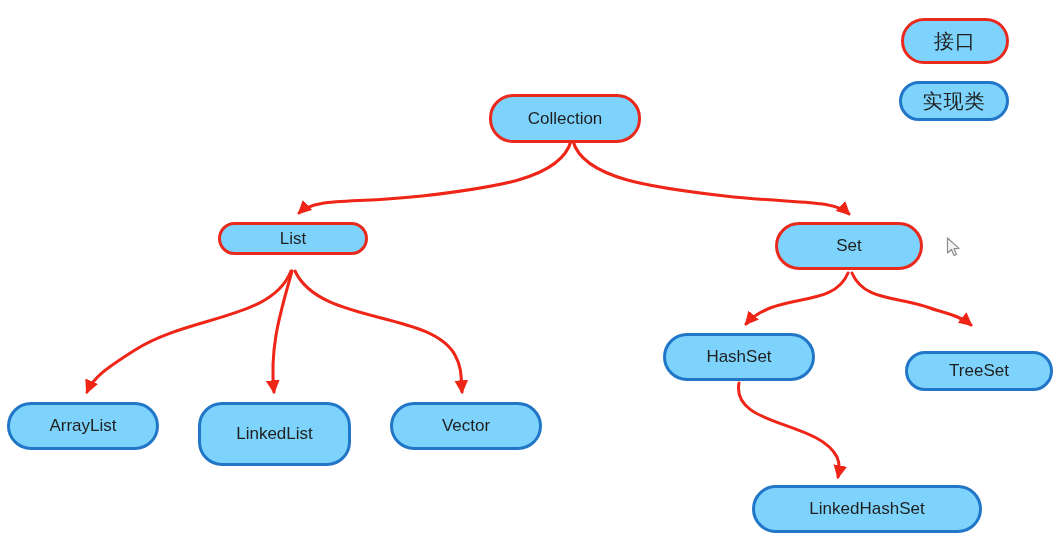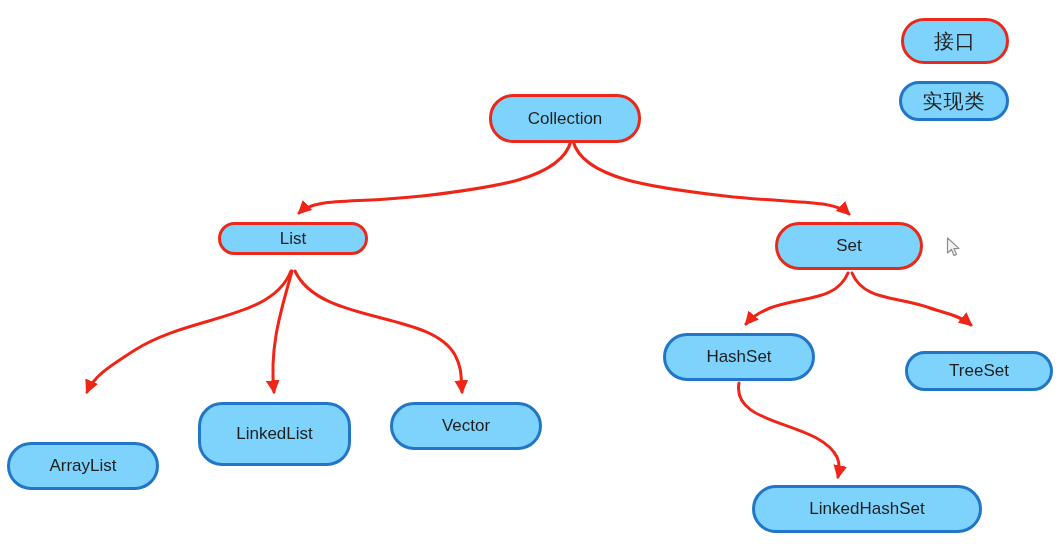--- a/index.html
+++ b/index.html
@@ -78,21 +78,21 @@
       <path d="M295,271 C320,325 430,310 455,355 C462,368 461,377 462,392" class="edge" marker-end="url(#arrowhead)"></path>
       <path d="M848,273 C836,302 800,296 770,308 C760,312 752,317 746,324" class="edge" marker-end="url(#arrowhead)"></path>
       <path d="M852,273 C864,302 900,296 930,308 C940,312 958,314 971,325" class="edge" marker-end="url(#arrowhead)"></path>
       <path d="M739,383 C731,427 818,420 837,457 C841,466 839,472 838,477" class="edge" marker-end="url(#arrowhead)"></path>
     </svg>
 
   <div id="nodes-layer">
       <div class="pill interface" style="left: 489px; top: 94px; width: 152px; height: 49px;">Collection</div>
       <div class="pill interface" style="left: 218px; top: 222px; width: 150px; height: 33px;">List</div>
       <div class="pill interface" style="left: 775px; top: 222px; width: 148px; height: 48px;">Set</div>
-      <div class="pill implementation" style="left: 7px; top: 402px; width: 152px; height: 48px; margin-top: 40px;">ArrayList</div>
+      <div class="pill implementation" style="left: 7px; top: 402px; width: 152px; height: 48px;">ArrayList</div>
       <div class="pill implementation" style="left: 198px; top: 402px; width: 153px; height: 64px;">LinkedList</div>
       <div class="pill implementation" style="left: 390px; top: 402px; width: 152px; height: 48px;">Vector</div>
       <div class="pill implementation" style="left: 663px; top: 333px; width: 152px; height: 48px;">HashSet</div>
       <div class="pill implementation" style="left: 905px; top: 351px; width: 148px; height: 40px;">TreeSet</div>
       <div class="pill implementation" style="left: 752px; top: 485px; width: 230px; height: 48px;">LinkedHashSet</div>
     </div>
 
   <div>
     <div class="pill interface legend-pill" style="left:901px; top:18px; width:108px; height:46px;">接口</div>
     <div class="pill implementation legend-pill" style="left:899px; top:81px; width:110px; height:40px;">实现类</div>

